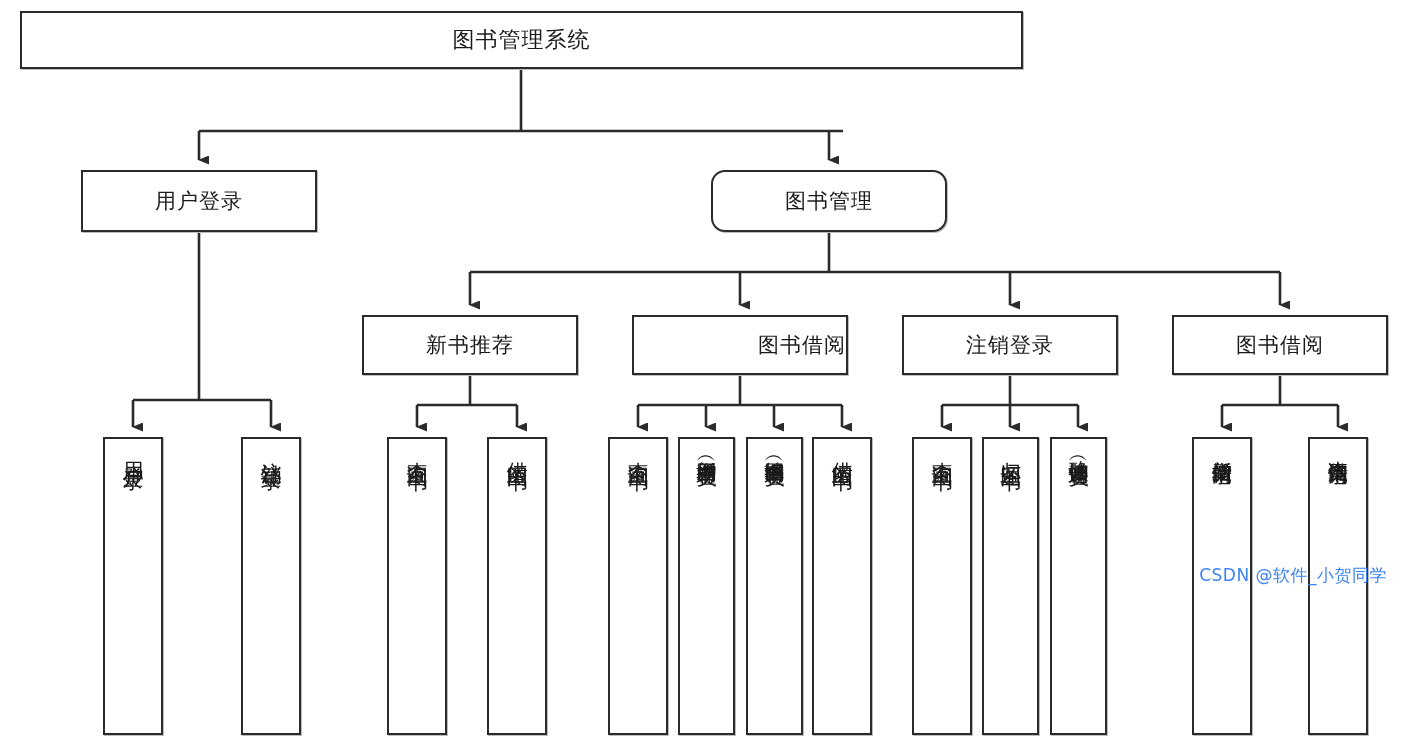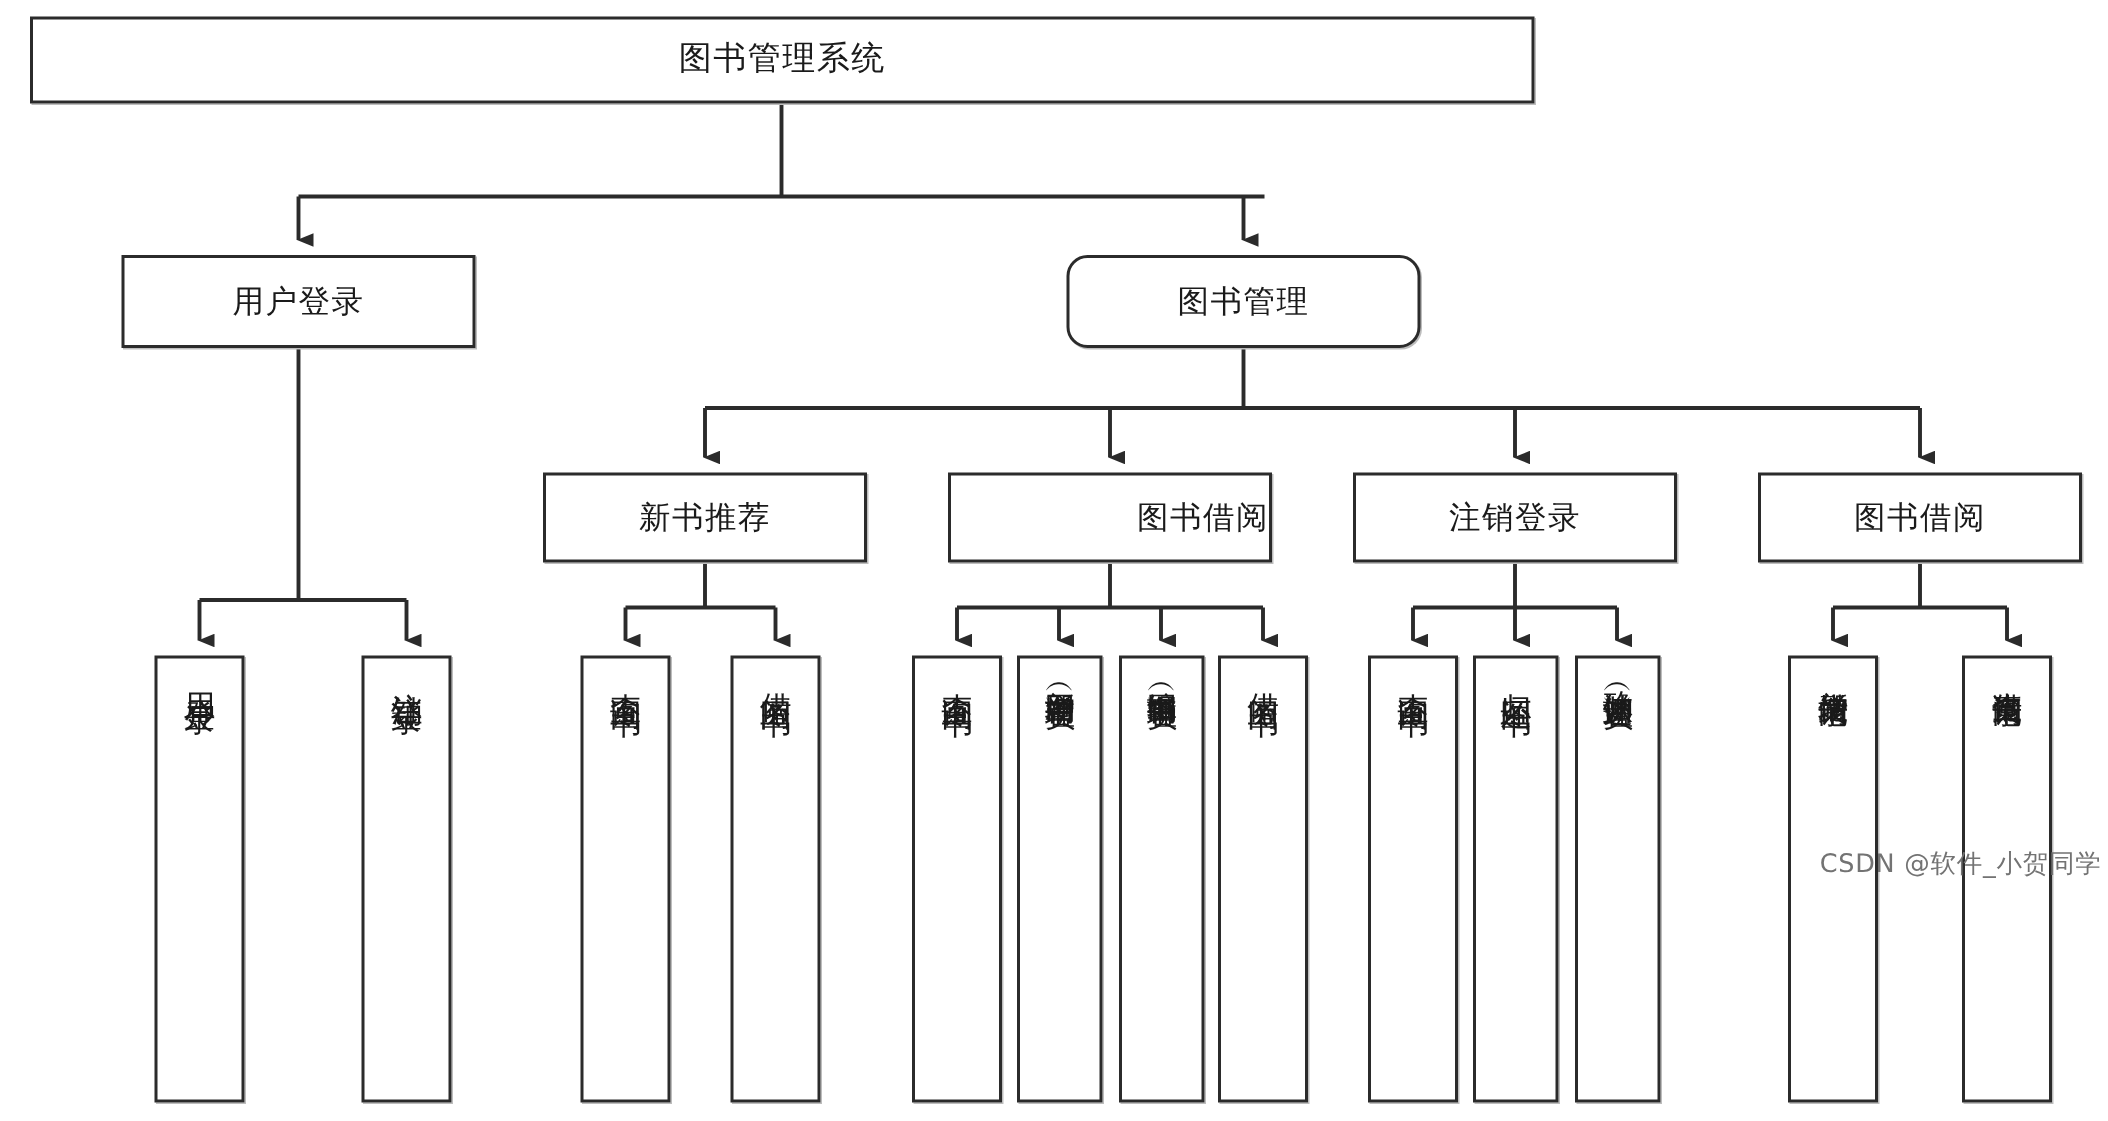--- a/index.html
+++ b/index.html
@@ -42,23 +42,23 @@
     font-size:21px;
     line-height:1.06;
     letter-spacing:3px;
     white-space:nowrap;
     color:#1a1a1a;
   }
   .vtext.long{letter-spacing:1px;font-size:20px;}
 
   .watermark{
     position:absolute;
-    right:4px;bottom:6px;
+    right:18px;bottom:6px;
     font-size:17px;
-    color:#737373;
+    color:#3b82f6;
     letter-spacing:0.5px;
     white-space:nowrap;
     user-select:none;
   }
 </style>
 </head>
 <body>
 
 <div id="stage">
 

